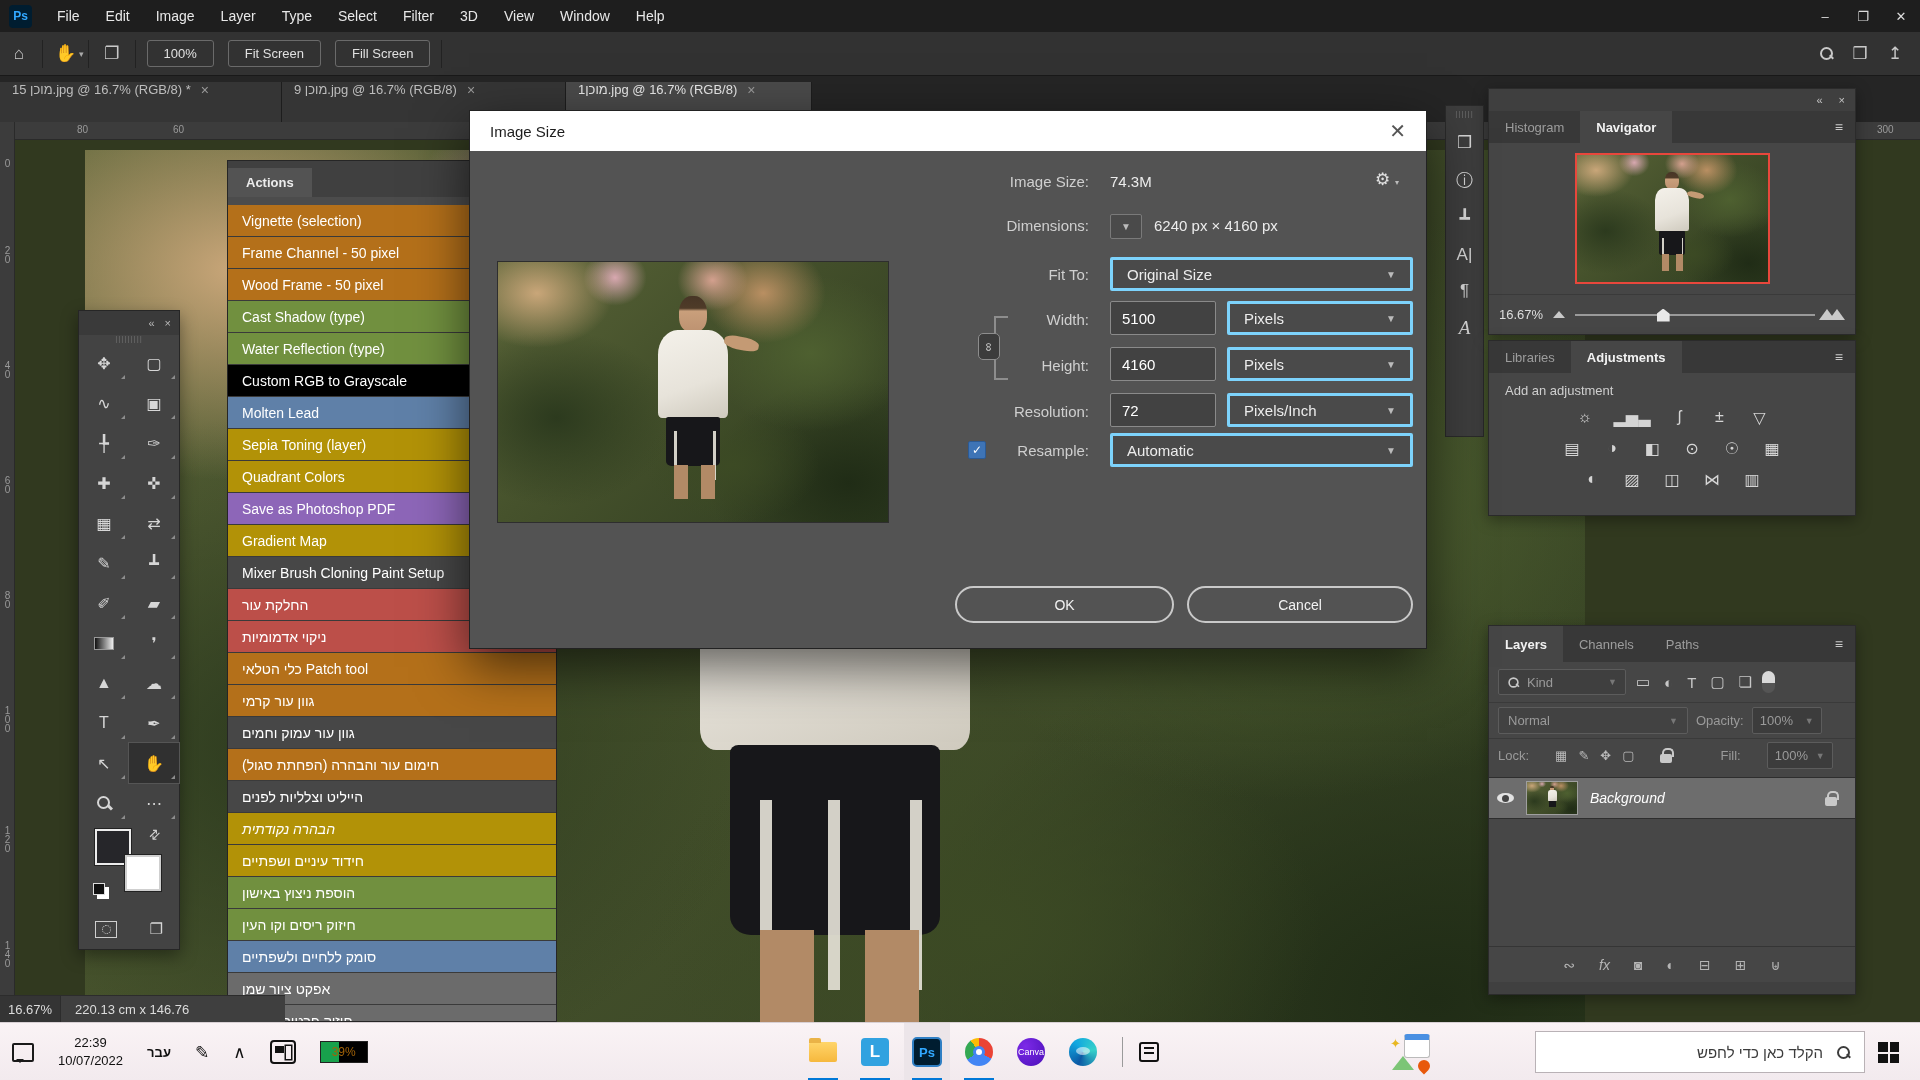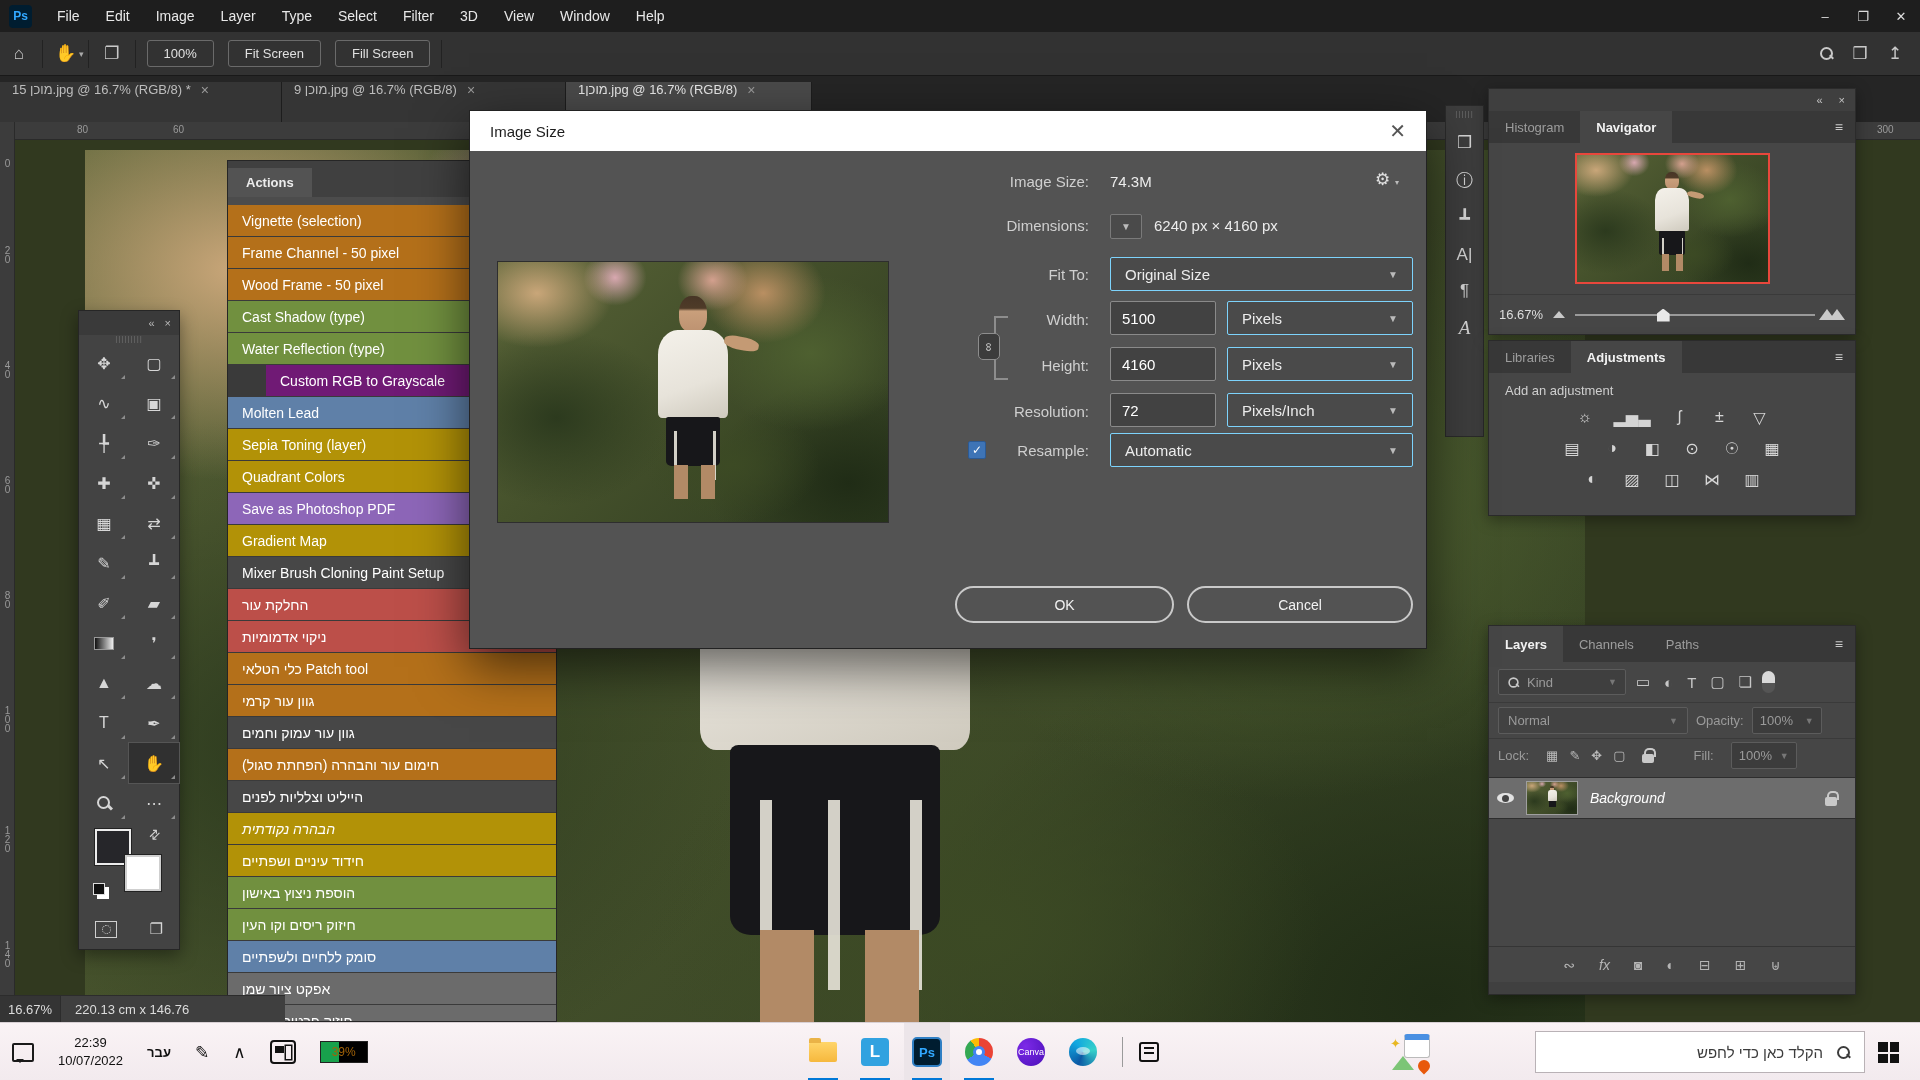--- a/index.html
+++ b/index.html
@@ -102,21 +102,21 @@
   
   .dialog{position:absolute;left:469px;top:-12px;width:958px;height:539px;background:#535353;
           border:1px solid #222;box-shadow:0 18px 50px rgba(0,0,0,.6);z-index:10;font-size:15px}
   .dlg-title{height:40px;background:#fff;color:#1d1d1d;display:flex;align-items:center;padding:0 20px}
   .dlg-close{margin-left:auto;color:#555;font-size:20px}
   .dlg-body{position:absolute;left:0;top:40px;right:0;bottom:0}
   .dlg-preview{position:absolute;left:27px;top:110px;width:392px;height:262px;border:1px solid #2e2e2e;overflow:hidden}
   .dl{position:absolute;left:340px;width:279px;text-align:right;color:#cfcfcf}
   .dv{position:absolute;left:640px;color:#ececec}
   .dlg-input{position:absolute;left:640px;width:106px;height:34px;background:#424242;border:1px solid #8a8a8a;border-radius:2px;color:#fff;display:flex;align-items:center;padding:0 11px}
-  .dlg-select{position:absolute;height:34px;background:#4a4a4a;border:1px solid #7dd3fc;border-radius:2px;color:#ececec;display:flex;align-items:center;padding:0 14px}
+  .dlg-select{position:absolute;height:34px;background:#4a4a4a;border:3px solid #7dd3fc;border-radius:2px;color:#ececec;display:flex;align-items:center;padding:0 14px}
   .dlg-select .chev{margin-left:auto;font-size:10px;color:#bbb}
   .dim-chev{position:absolute;left:640px;top:63px;width:32px;height:25px;background:#4a4a4a;border:1px solid #7a7a7a;border-radius:2px;color:#bbb;font-size:10px;display:flex;align-items:center;justify-content:center}
   .gear{position:absolute;left:905px;top:18px;color:#e0e0e0;font-size:17px}
   .gear i{font-style:normal;font-size:8px;color:#bbb}
   .link-bracket{position:absolute;left:524px;top:165px;width:14px;height:64px;border-left:2px solid #8d8d8d;border-top:2px solid #8d8d8d;border-bottom:2px solid #8d8d8d}
   .link-chain{position:absolute;left:508px;top:182px;width:22px;height:27px;background:#3c3c3c;border:1px solid #8d8d8d;border-radius:5px;color:#d6d6d6;display:flex;align-items:center;justify-content:center;font-size:12px}
   .link-chain span{transform:rotate(90deg)}
   .checkbox{position:absolute;left:498px;top:290px;width:18px;height:18px;background:#3e74b6;border:1px solid #2c5a94;border-radius:2px;color:#fff;font-size:12px;display:flex;align-items:center;justify-content:center}
   .dlg-btn{position:absolute;top:435px;height:37px;border:2px solid #c9c9c9;border-radius:19px;display:flex;align-items:center;justify-content:center;color:#f2f2f2;font-size:14px}
 
@@ -149,21 +149,21 @@
   .layers-group{display:flex;flex-direction:column;height:370px}
   .kind-row{display:flex;align-items:center;gap:10px;padding:7px 9px;height:40px}
   .kind-box{width:128px;height:26px;background:#3f3f3f;border:1px solid #5c5c5c;border-radius:2px;display:flex;align-items:center;gap:7px;padding:0 8px;color:#9a9a9a;font-size:13px}
   .kind-box .chev{margin-left:auto;font-size:9px;color:#777}
   .filter-icons{display:flex;gap:14px;color:#c7c7c7;font-size:15px;align-items:center}
   .pill{width:13px;height:22px;border-radius:7px;background:linear-gradient(#d9d9d9 55%,#555 55%)}
   .blend-row{display:flex;align-items:center;gap:8px;padding:0 9px;height:36px;border-top:1px solid #3a3a3a;font-size:13px;color:#9a9a9a}
   .blend-select{width:190px;height:27px;background:#424242;border:1px solid #5c5c5c;border-radius:2px;display:flex;align-items:center;padding:0 9px}
   .blend-select .chev,.small-box .chev{margin-left:auto;font-size:9px;color:#777}
   .small-box{width:70px;height:27px;background:#3c3c3c;border:1px solid #5c5c5c;border-radius:2px;display:flex;align-items:center;padding:0 7px}
-  .lock-row{display:flex;align-items:center;gap:17px;padding:0 9px;height:34px;border-top:1px solid #3a3a3a;font-size:13px;color:#9a9a9a}
+  .lock-row{display:flex;align-items:center;gap:26px;padding:0 9px;height:34px;border-top:1px solid #3a3a3a;font-size:13px;color:#9a9a9a}
   .lock-row .ic{color:#b9b9b9;font-size:13px}
   .padlock{position:relative;width:12px;height:9px;background:#c9c9c9;border-radius:2px;margin-top:6px}
   .padlock::before{content:'';position:absolute;left:2px;top:-6px;width:8px;height:7px;border:2px solid #c9c9c9;border-bottom:none;border-radius:5px 5px 0 0}
   .layer-row{height:42px;background:#6d6d6d;border-top:1px solid #2e2e2e;border-bottom:1px solid #2e2e2e;display:flex;align-items:center;gap:12px;padding:0 8px;margin-top:5px}
   .eye{width:17px;height:10px;border-radius:50%;background:#e3e3e3;position:relative}
   .eye::after{content:'';position:absolute;left:5px;top:1.5px;width:7px;height:7px;border-radius:50%;background:#444}
   .layer-thumb{width:52px;height:34px;border:1px solid #9f9f9f;position:relative;overflow:hidden}
   .layer-name{font-style:italic;color:#fff;font-size:14px}
   .layer-lock{margin-left:auto;margin-right:10px}
   .layers-empty{flex:1;background:#474747}
@@ -420,21 +420,21 @@
         </div>
           <div class="action-row" style="background: rgb(180, 112, 26);">
           <span>Wood Frame - 50 pixel</span>
         </div>
           <div class="action-row" style="background: rgb(113, 144, 63);">
           <span>Cast Shadow (type)</span>
         </div>
           <div class="action-row" style="background: rgb(113, 144, 63);">
           <span>Water Reflection (type)</span>
         </div>
-          <div class="action-row" style="background: #701a75; margin-left: 38px;">
+          <div class="action-row" style="background: #000000;">
           <span>Custom RGB to Grayscale</span>
         </div>
           <div class="action-row" style="background: rgb(95, 128, 168);">
           <span>Molten Lead</span>
         </div>
           <div class="action-row" style="background: rgb(178, 146, 7);">
           <span>Sepia Toning (layer)</span>
         </div>
           <div class="action-row" style="background: rgb(178, 146, 7);">
           <span>Quadrant Colors</span>

